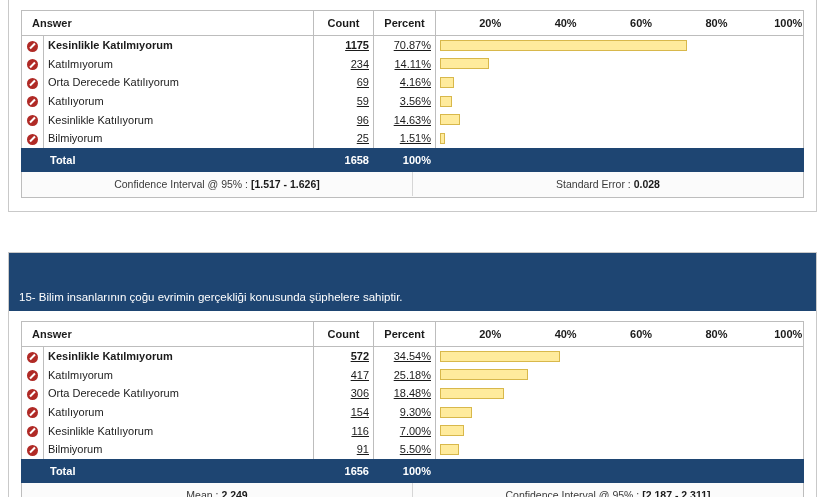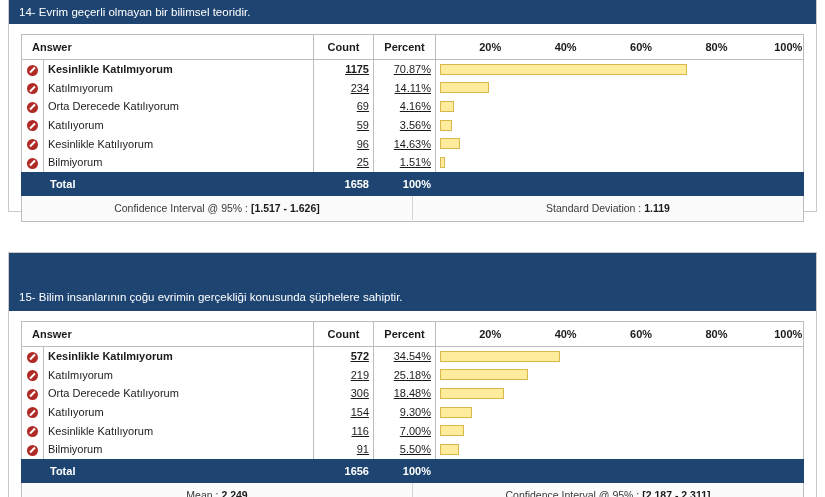--- a/index.html
+++ b/index.html
@@ -160,23 +160,20 @@
   .stats .cell:last-child { border-right: none; }
   .stats .k { font-weight: normal; }
   .stats .v { font-weight: bold; color: #1b1b1b; }
 </style>
 </head>
 <body>
 
 <div class="page">
 
   <div class="block" id="block-0">
-    <div class="q-header">
-      <span>14- Evrim geçerli olmayan bir bilimsel teoridir.</span>
-    </div>
     <div class="body-pad">
       <table class="results">
         <colgroup>
           <col class="col-icon">
             <col class="col-answer">
             <col class="col-count">
             <col class="col-pct">
             <col class="col-chart">
         </colgroup>
         <thead>
@@ -258,22 +255,22 @@
               <td></td>
             </tr>
           </tbody>
       </table>
       <div class="stats">
         <div class="cell">
           <span class="k">Confidence Interval @ 95% :</span>
           <span class="v">[1.517 - 1.626]</span>
         </div>
         <div class="cell">
-          <span class="k">Standard Deviation :</span>
-          <span class="v">1.119</span>
+          <span class="k">Standard Error :</span>
+          <span class="v">0.028</span>
         </div>
       </div>
     </div>
   </div>
 
   <div class="block" id="block-1">
     <div class="q-header">
       
       <span>15- Bilim insanlarının çoğu evrimin gerçekliği konusunda şüphelere sahiptir.</span>
     </div>
@@ -308,21 +305,21 @@
               <td class="c-answer"><span class="ans-label bold">Kesinlikle Katılmıyorum</span></td>
               <td class="c-count"><span class="link bold" style="font-weight: bold;">572</span></td>
               <td class="c-pct"><span class="link">34.54%</span></td>
               <td class="c-bar">
                 <div class="bar" style="width: 33.5038%; background: rgb(255, 235, 156); border-color: rgb(216, 184, 75);"></div>
               </td>
             </tr>
             <tr>
               <td class="c-icon"><span class="deny-icon"></span></td>
               <td class="c-answer"><span class="ans-label">Katılmıyorum</span></td>
-              <td class="c-count"><span class="link">219</span></td>
+              <td class="c-count"><span class="link">417</span></td>
               <td class="c-pct"><span class="link">25.18%</span></td>
               <td class="c-bar">
                 <div class="bar" style="width: 24.4246%; background: rgb(255, 235, 156); border-color: rgb(216, 184, 75);"></div>
               </td>
             </tr>
             <tr>
               <td class="c-icon"><span class="deny-icon"></span></td>
               <td class="c-answer"><span class="ans-label">Orta Derecede Katılıyorum</span></td>
               <td class="c-count"><span class="link">306</span></td>
               <td class="c-pct"><span class="link">18.48%</span></td>

